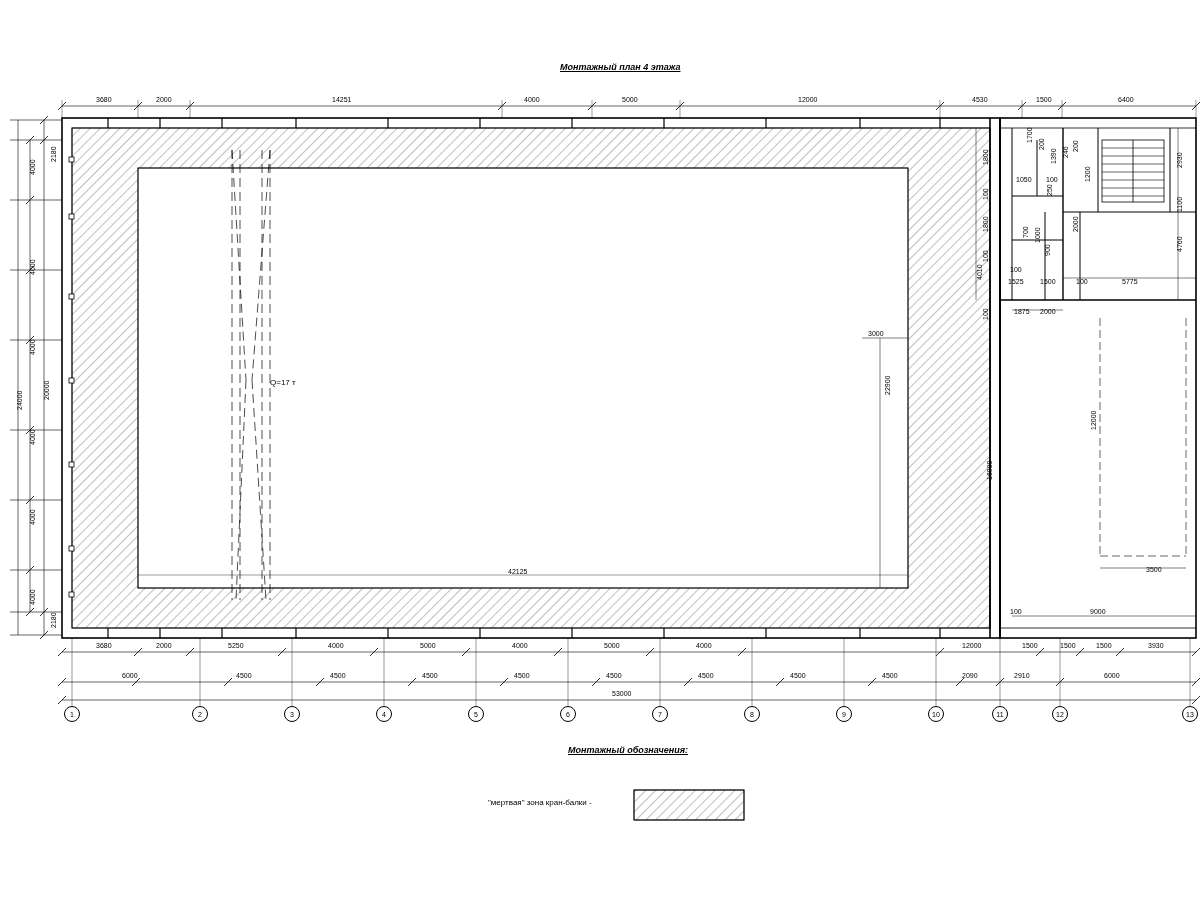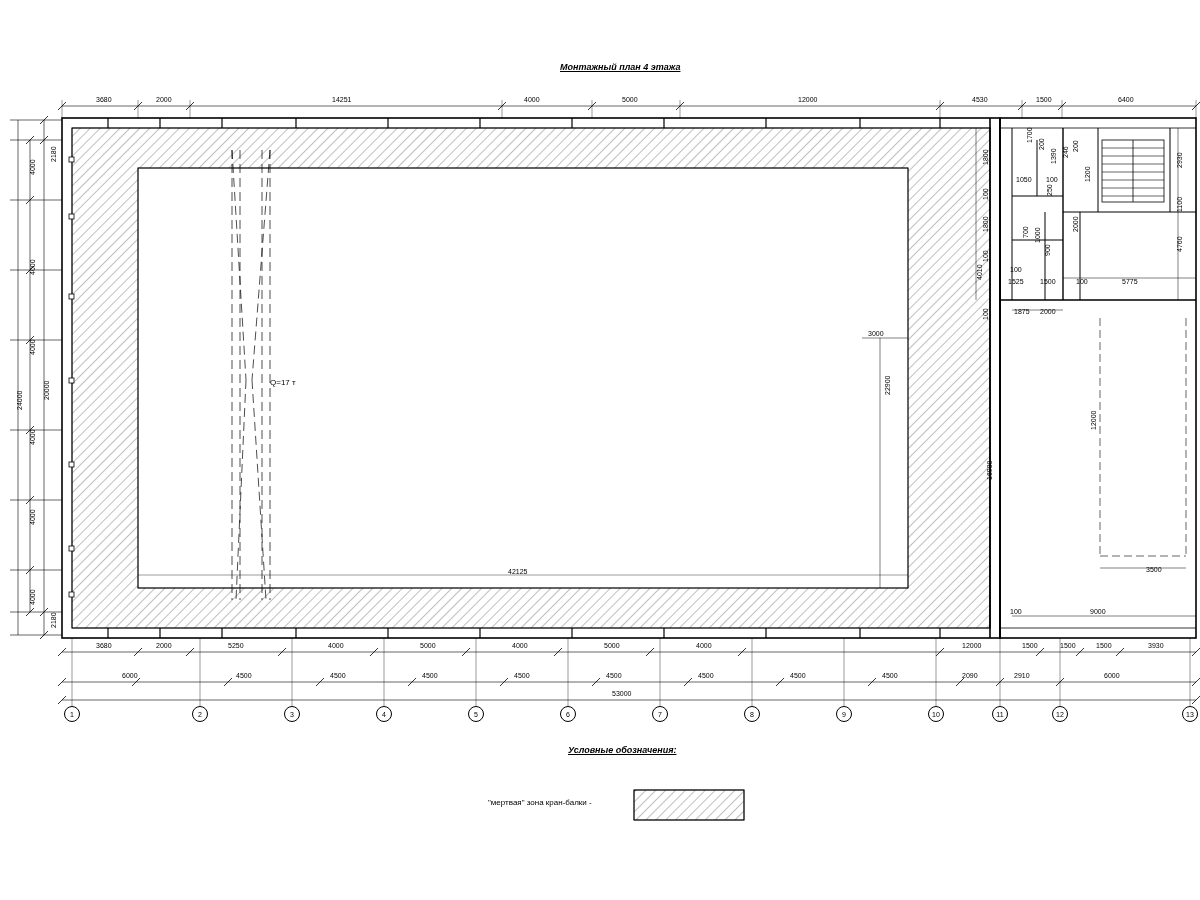--- a/index.html
+++ b/index.html
@@ -363,16 +363,16 @@
   <div class="axis-circle" style="left:468px;top:706px;">5</div>
   <div class="axis-circle" style="left:560px;top:706px;">6</div>
   <div class="axis-circle" style="left:652px;top:706px;">7</div>
   <div class="axis-circle" style="left:744px;top:706px;">8</div>
   <div class="axis-circle" style="left:836px;top:706px;">9</div>
   <div class="axis-circle" style="left:928px;top:706px;">10</div>
   <div class="axis-circle" style="left:992px;top:706px;">11</div>
   <div class="axis-circle" style="left:1052px;top:706px;">12</div>
   <div class="axis-circle" style="left:1182px;top:706px;">13</div>
 
-  <div class="title" style="left:568px;top:745px;">Условные обозначения:</div>
+  <div class="title" style="left:568px;top:745px;">Монтажный обозначения:</div>
   <div class="legend-text" style="left:488px;top:798px;">"мертвая" зона кран-балки -</div>
 
 </div>
 
 </body></html>

